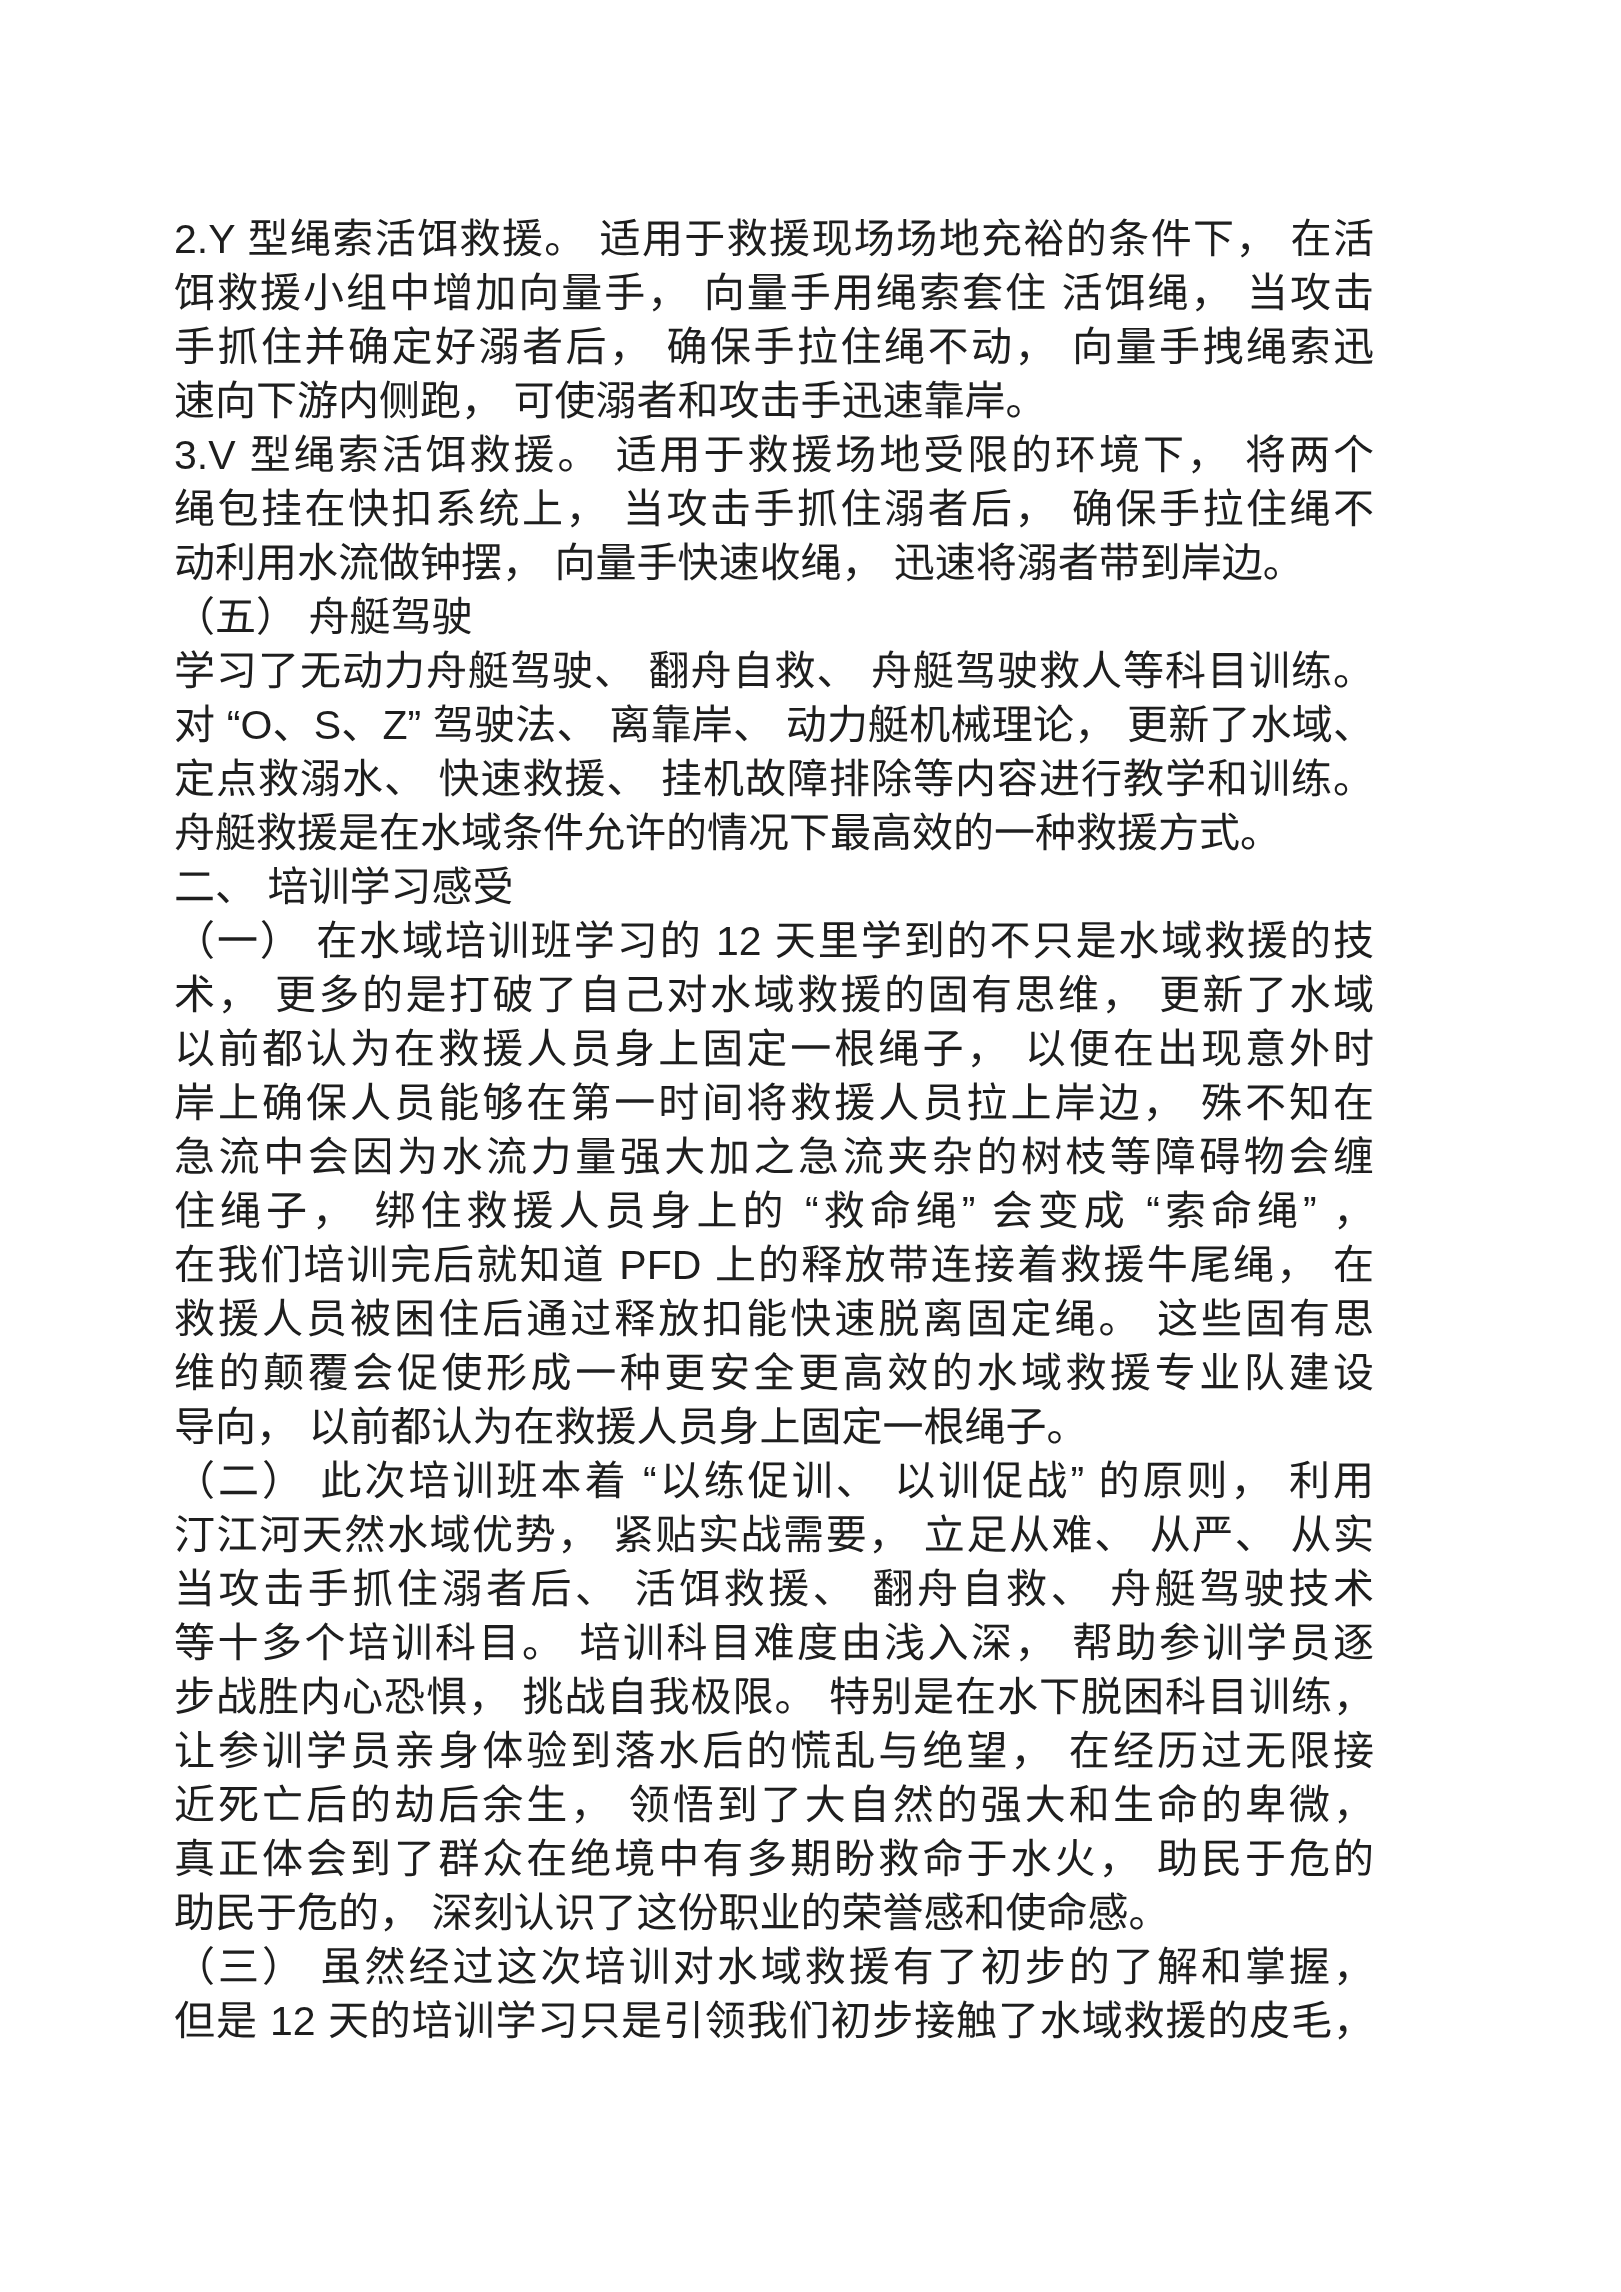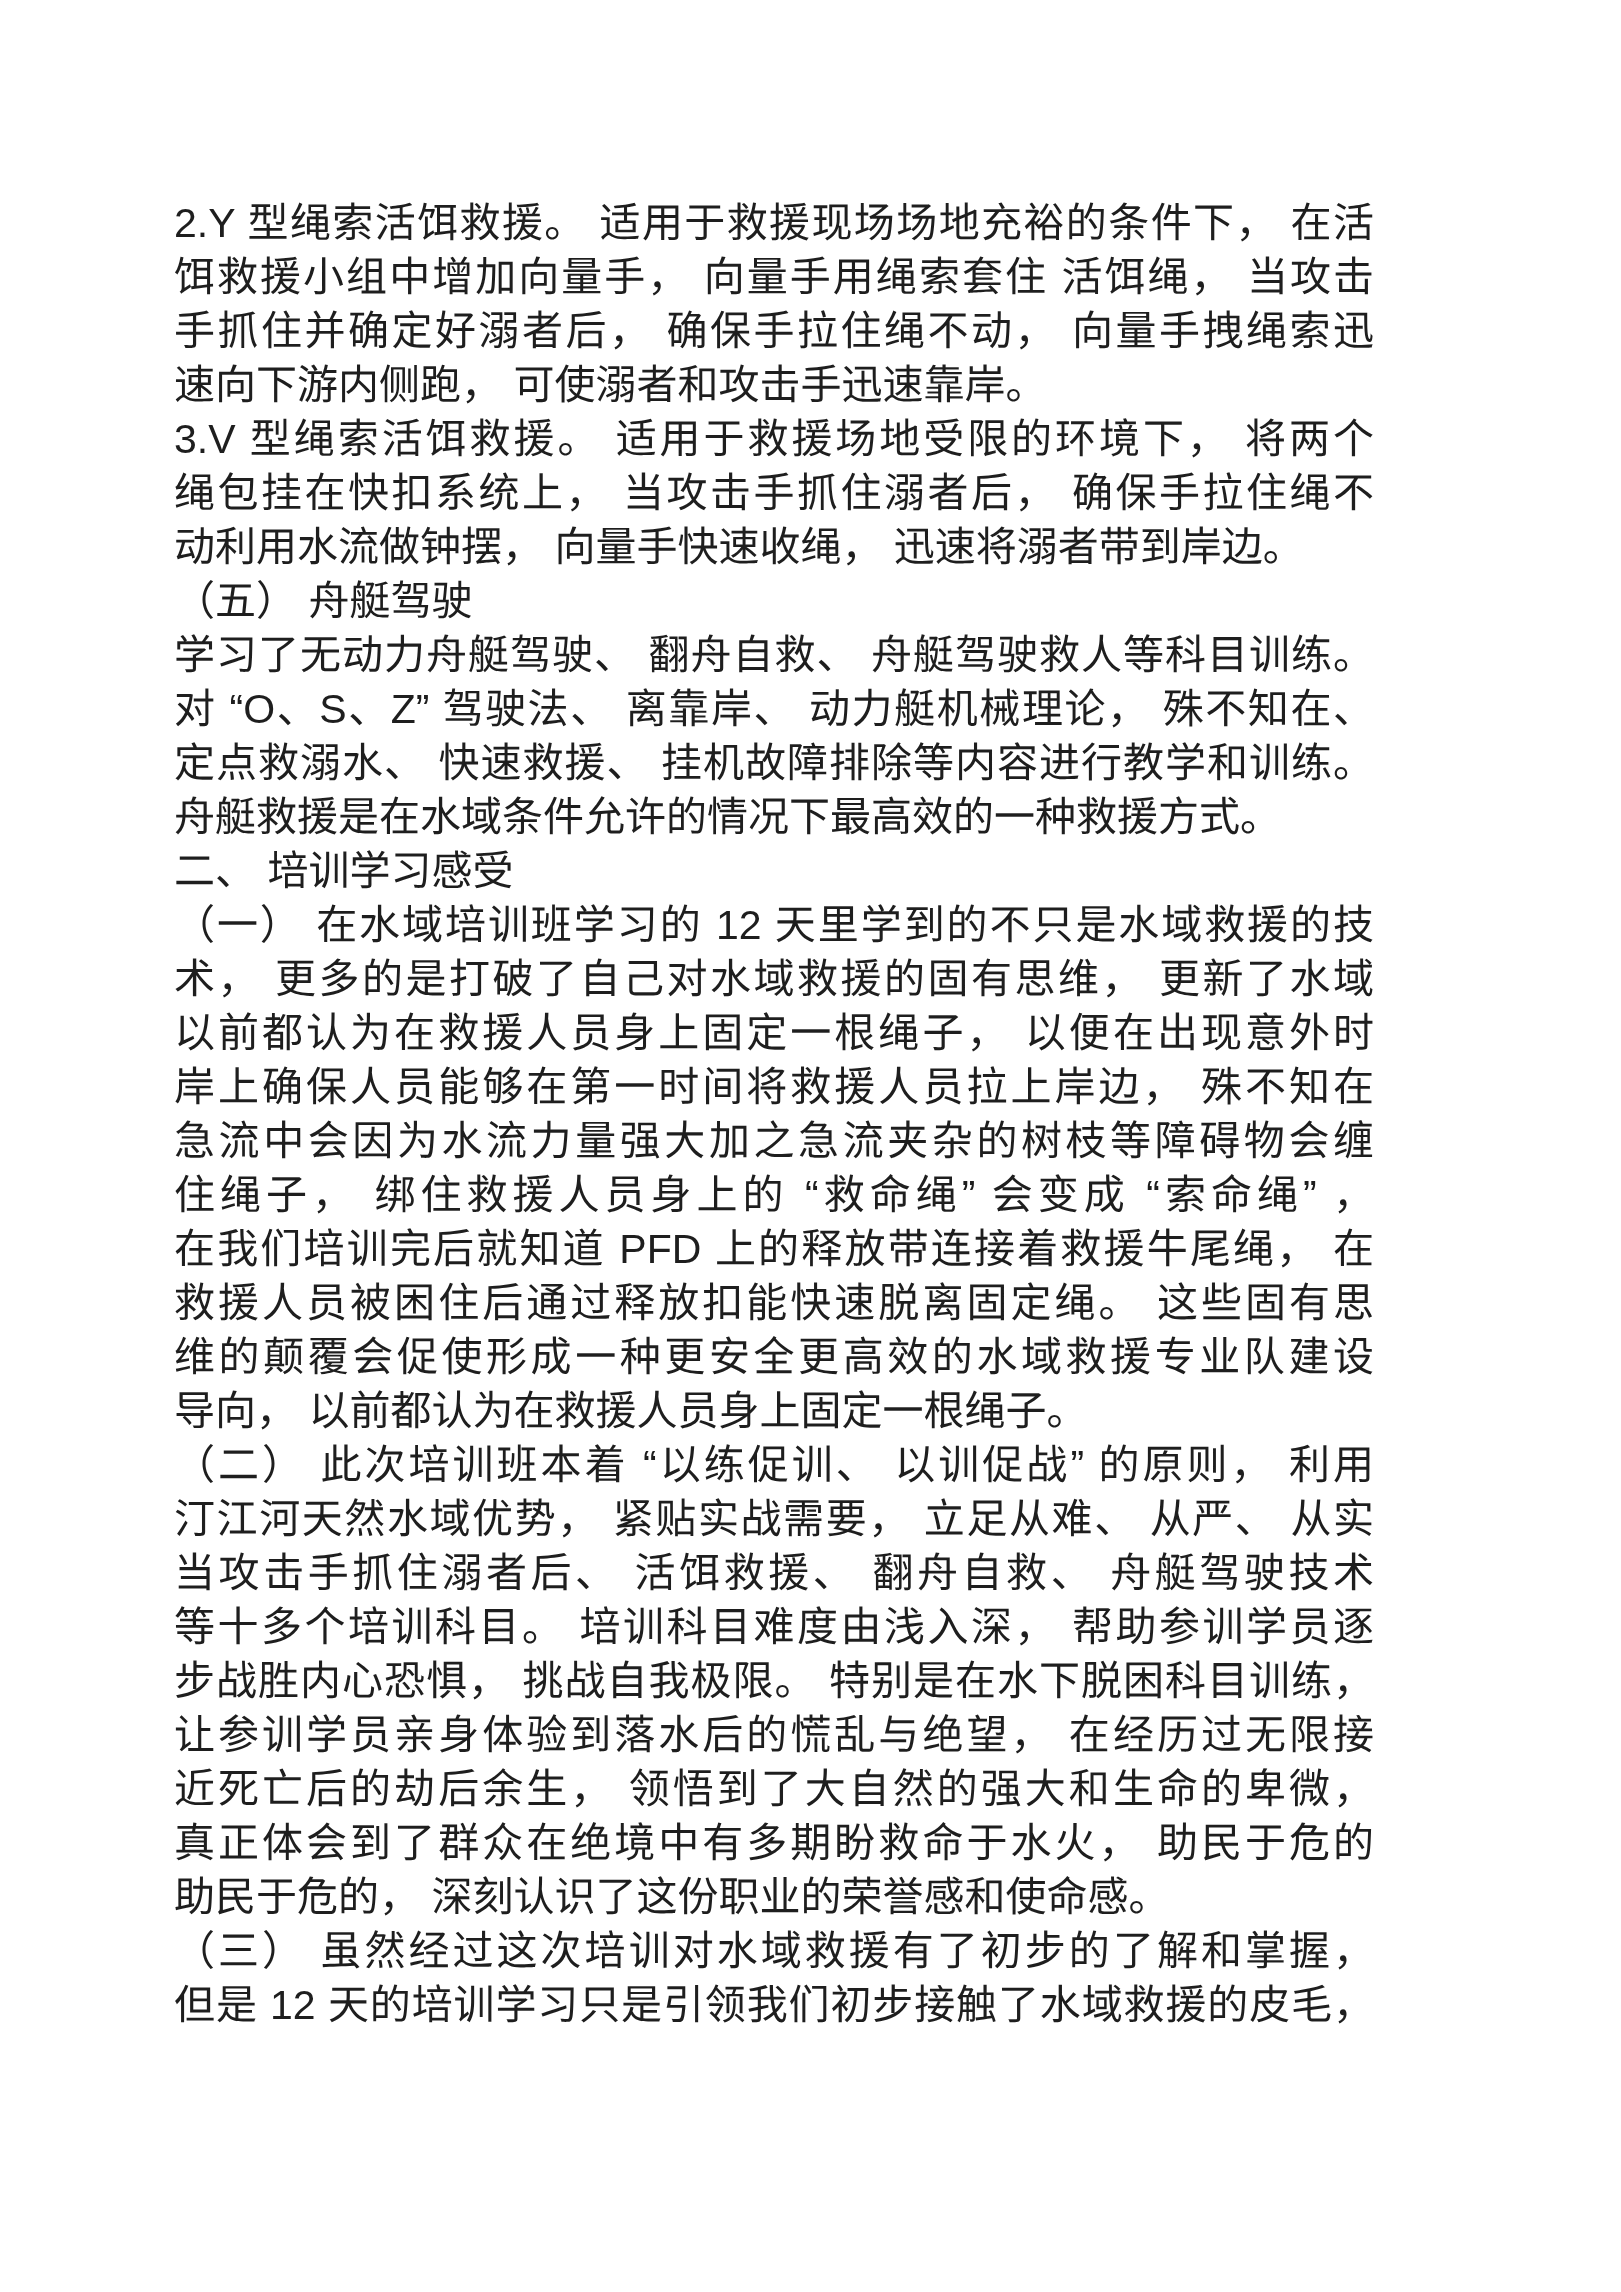--- a/index.html
+++ b/index.html
@@ -10,21 +10,21 @@
   .page {
     position: relative;
     width: 1621px;
     height: 2293px;
     background: #ffffff;
     overflow: hidden;
   }
   .text-block {
     position: absolute;
     left: 174px;
-    top: 196px;
+    top: 212px;
     width: 1200px;
     font-family: "Liberation Sans", "DejaVu Sans", sans-serif;
     font-size: 41px;
     line-height: 54px;
     color: #1e1e1e;
     letter-spacing: 0;
   }
   .text-line {
     height: 54px;
     overflow: hidden;
@@ -44,21 +44,21 @@
   <div class="text-block" style="color: rgb(30, 30, 30);">
       <div class="text-line fill">2.Y 型绳索活饵救援。 适用于救援现场场地充裕的条件下， 在活</div>
       <div class="text-line fill">饵救援小组中增加向量手， 向量手用绳索套住 活饵绳， 当攻击</div>
       <div class="text-line fill">手抓住并确定好溺者后， 确保手拉住绳不动， 向量手拽绳索迅</div>
       <div class="text-line">速向下游内侧跑， 可使溺者和攻击手迅速靠岸。</div>
       <div class="text-line fill">3.V 型绳索活饵救援。 适用于救援场地受限的环境下， 将两个</div>
       <div class="text-line fill">绳包挂在快扣系统上， 当攻击手抓住溺者后， 确保手拉住绳不</div>
       <div class="text-line">动利用水流做钟摆， 向量手快速收绳， 迅速将溺者带到岸边。</div>
       <div class="text-line">（五） 舟艇驾驶</div>
       <div class="text-line fill">学习了无动力舟艇驾驶、 翻舟自救、 舟艇驾驶救人等科目训练。</div>
-      <div class="text-line fill">对 “O、S、Z” 驾驶法、 离靠岸、 动力艇机械理论， 殊不知在、</div>
+      <div class="text-line fill">对 “O、S、Z” 驾驶法、 离靠岸、 动力艇机械理论， 更新了水域、</div>
       <div class="text-line fill">定点救溺水、 快速救援、 挂机故障排除等内容进行教学和训练。</div>
       <div class="text-line">舟艇救援是在水域条件允许的情况下最高效的一种救援方式。</div>
       <div class="text-line">二、 培训学习感受</div>
       <div class="text-line fill">（一） 在水域培训班学习的 12 天里学到的不只是水域救援的技</div>
       <div class="text-line fill">术， 更多的是打破了自己对水域救援的固有思维， 更新了水域</div>
       <div class="text-line fill">以前都认为在救援人员身上固定一根绳子， 以便在出现意外时</div>
       <div class="text-line fill">岸上确保人员能够在第一时间将救援人员拉上岸边， 殊不知在</div>
       <div class="text-line fill">急流中会因为水流力量强大加之急流夹杂的树枝等障碍物会缠</div>
       <div class="text-line fill">住绳子， 绑住救援人员身上的 “救命绳” 会变成 “索命绳” ，</div>
       <div class="text-line fill">在我们培训完后就知道 PFD 上的释放带连接着救援牛尾绳， 在</div>

